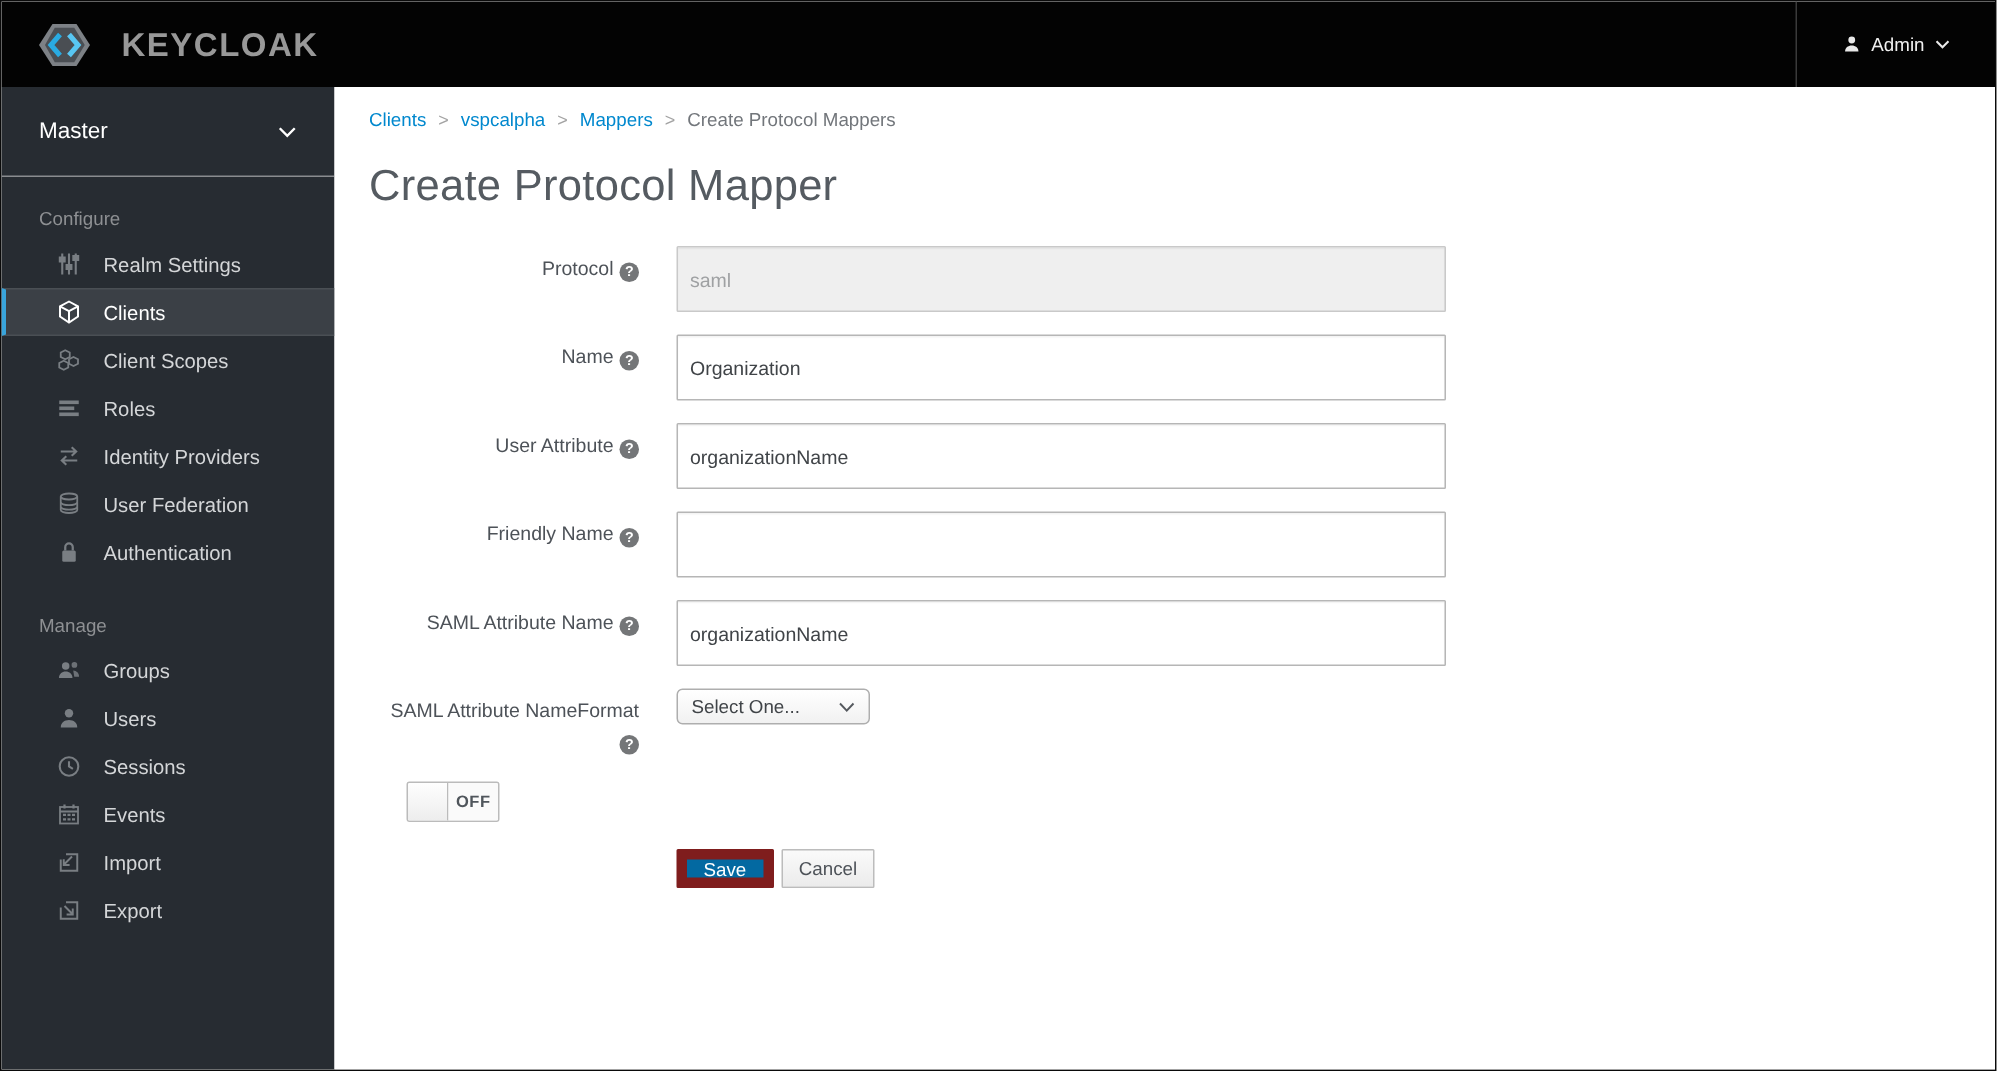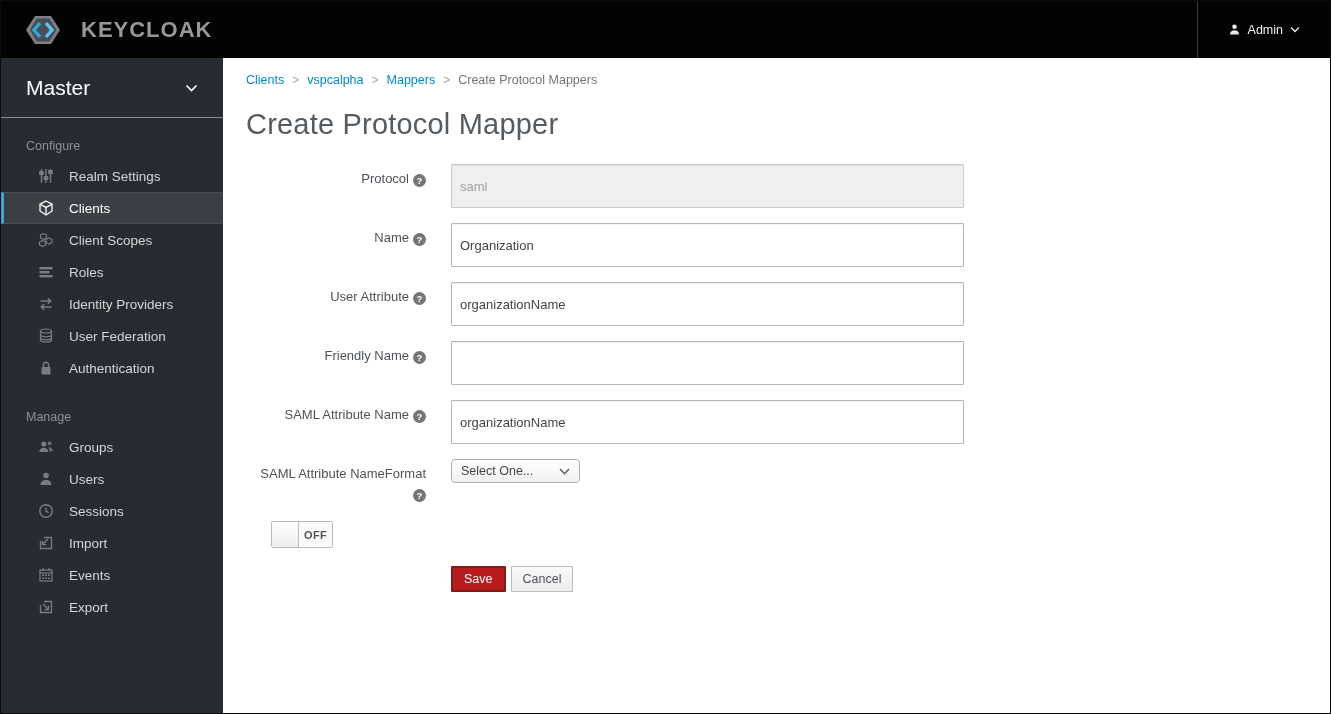--- a/index.html
+++ b/index.html
@@ -19,21 +19,21 @@
   .admin-label { color:#f0f0f0; font-size:12.5px; }
   .icon-svg { display:block; }
 
   
   .main { flex:1; display:flex; min-height:0; }
 
   
   .sidebar { width:222px; background:#272c32; flex:0 0 auto; display:flex; flex-direction:column; }
   .realm-selector { height:60px; display:flex; align-items:center; justify-content:space-between;
     padding:0 25px; border-bottom:1px solid #8a8c8f; cursor:pointer; }
-  .realm-name { color:#fff; font-size:21px; }
+  .realm-name { color:#fff; font-size:15px; }
   .nav-section-header { color:#8e9093; font-size:12.5px; padding-left:25px; margin-top:21px; margin-bottom:7px; }
   .nav-item { height:32px; display:flex; align-items:center; padding-left:33px; cursor:pointer;
     color:#d4d6d8; font-size:13.5px; border-left:3px solid transparent; }
   .nav-item .nav-icon { width:17px; height:17px; margin-right:15px; color:#797e83; display:flex; align-items:center; justify-content:center; }
   .nav-item.active { background:#3b4046; border-left-color:#39a5dc; color:#fff;
     border-top:1px solid #4a4f54; border-bottom:1px solid #4a4f54; }
   .nav-item.active .nav-icon { color:#fff; }
 
   
   .content { flex:1; background:#fff; padding:15px 0 0 23px; overflow:hidden; }
@@ -62,21 +62,21 @@
     font-size:12.5px; color:#404448; cursor:pointer; }
   .chev { color:#55595e; }
 
   .toggle { width:62px; height:27px; border:1px solid #bbb; border-radius:2px; display:flex; cursor:pointer; overflow:hidden; }
   .toggle-handle { width:27px; background:linear-gradient(#fefefe,#ededed); border-right:1px solid #bbb; }
   .toggle-label { flex:1; display:flex; align-items:center; justify-content:center; background:#fafafa;
     font-size:11px; font-weight:bold; color:#50565c; letter-spacing:.3px; }
 
   .buttons-row { display:flex; gap:5px; margin-top:17px; margin-left:205px; }
   .btn { font-size:12.5px; padding:0 11px; height:26px; border-radius:1px; cursor:pointer; font-family:inherit; }
-  .btn-save { background:#b91c1c; border:2px solid #7f1d1d; color:#fff; }
+  .btn-save { background:#0369a1; border:7px solid #7f1d1d; color:#fff; }
   .btn-cancel { background:linear-gradient(#fafafa,#ebebeb); border:1px solid #bcbcbc; color:#4d5258; }
 </style>
 </head>
 <body>
 
 <div class="frame">
 
   <div class="topbar">
     <div class="brand">
       <svg class="icon-svg" width="36" height="32" viewBox="0 0 36 32">
@@ -218,30 +218,20 @@
           <svg width="16" height="16" viewBox="0 0 16 16" fill="none" stroke="currentColor" stroke-width="1.4">
             <circle cx="8" cy="8" r="6.2"></circle>
               <path d="M8 4.5 V8 L10.6 9.6"></path>
           </svg>
           </span>
         <span class="nav-label">Sessions</span>
       </div>
 
       <div class="nav-item">
         <span class="nav-icon">
-          <svg width="16" height="16" viewBox="0 0 16 16" fill="none" stroke="currentColor" stroke-width="1.3">
-            <path d="M6 2.5 H13.5 V13.5 H2.5 V6"></path>
-            <path d="M10 4 L4.5 9.5 M4.5 5.8 V9.7 H8.4"></path>
-          </svg>
-          </span>
-        <span class="nav-label">Import</span>
-      </div>
-
-      <div class="nav-item">
-        <span class="nav-icon">
           <svg width="16" height="16" viewBox="0 0 16 16" fill="none" stroke="currentColor" stroke-width="1.2">
             <rect x="2" y="3" width="12" height="11"></rect>
               <line x1="2" y1="6" x2="14" y2="6"></line>
             <line x1="5" y1="1.3" x2="5" y2="4" stroke-width="1.5"></line>
               <line x1="11" y1="1.3" x2="11" y2="4" stroke-width="1.5"></line>
             <g fill="currentColor" stroke="none">
                 <rect x="4" y="7.5" width="2" height="1.5"></rect>
                 <rect x="7" y="7.5" width="2" height="1.5"></rect>
                 <rect x="10" y="7.5" width="2" height="1.5"></rect>
                 <rect x="4" y="10.5" width="2" height="1.5"></rect>
@@ -250,20 +240,30 @@
               </g>
           </svg>
           </span>
         <span class="nav-label">Events</span>
       </div>
 
       <div class="nav-item">
         <span class="nav-icon">
           <svg width="16" height="16" viewBox="0 0 16 16" fill="none" stroke="currentColor" stroke-width="1.3">
             <path d="M6 2.5 H13.5 V13.5 H2.5 V6"></path>
+            <path d="M10 4 L4.5 9.5 M4.5 5.8 V9.7 H8.4"></path>
+          </svg>
+          </span>
+        <span class="nav-label">Import</span>
+      </div>
+
+      <div class="nav-item">
+        <span class="nav-icon">
+          <svg width="16" height="16" viewBox="0 0 16 16" fill="none" stroke="currentColor" stroke-width="1.3">
+            <path d="M6 2.5 H13.5 V13.5 H2.5 V6"></path>
             <path d="M5 5 L10.5 10.5 M10.5 6.6 V10.7 H6.4"></path>
           </svg>
           </span>
         <span class="nav-label">Export</span>
       </div>
     </div>
 
     <div class="content">
 
       <div class="breadcrumb">

